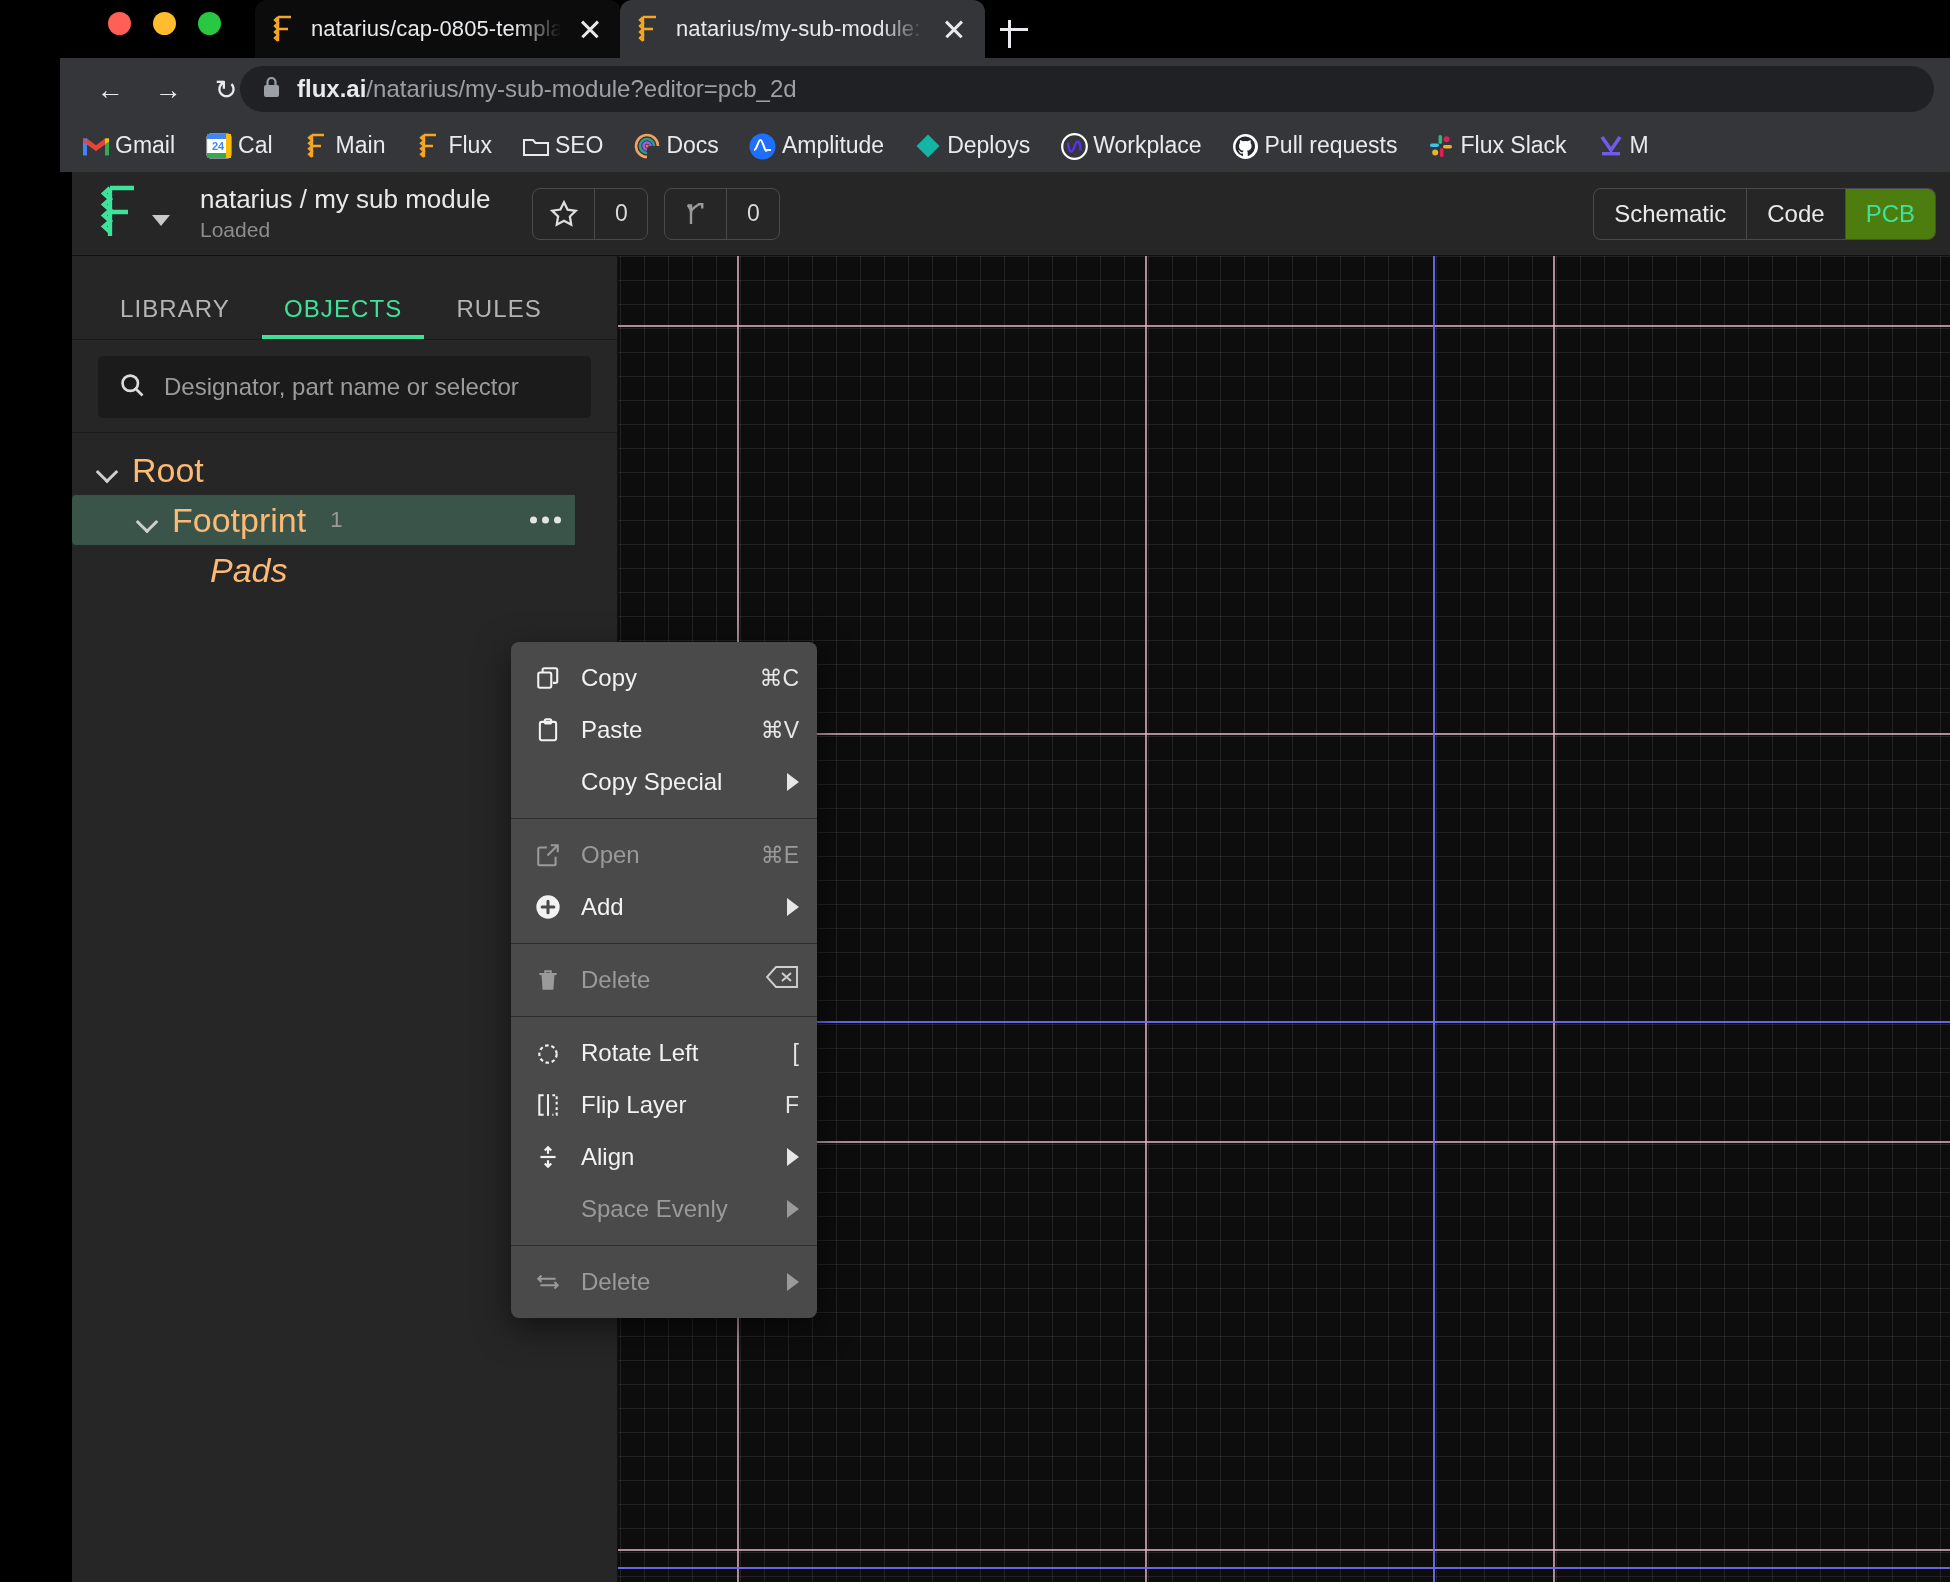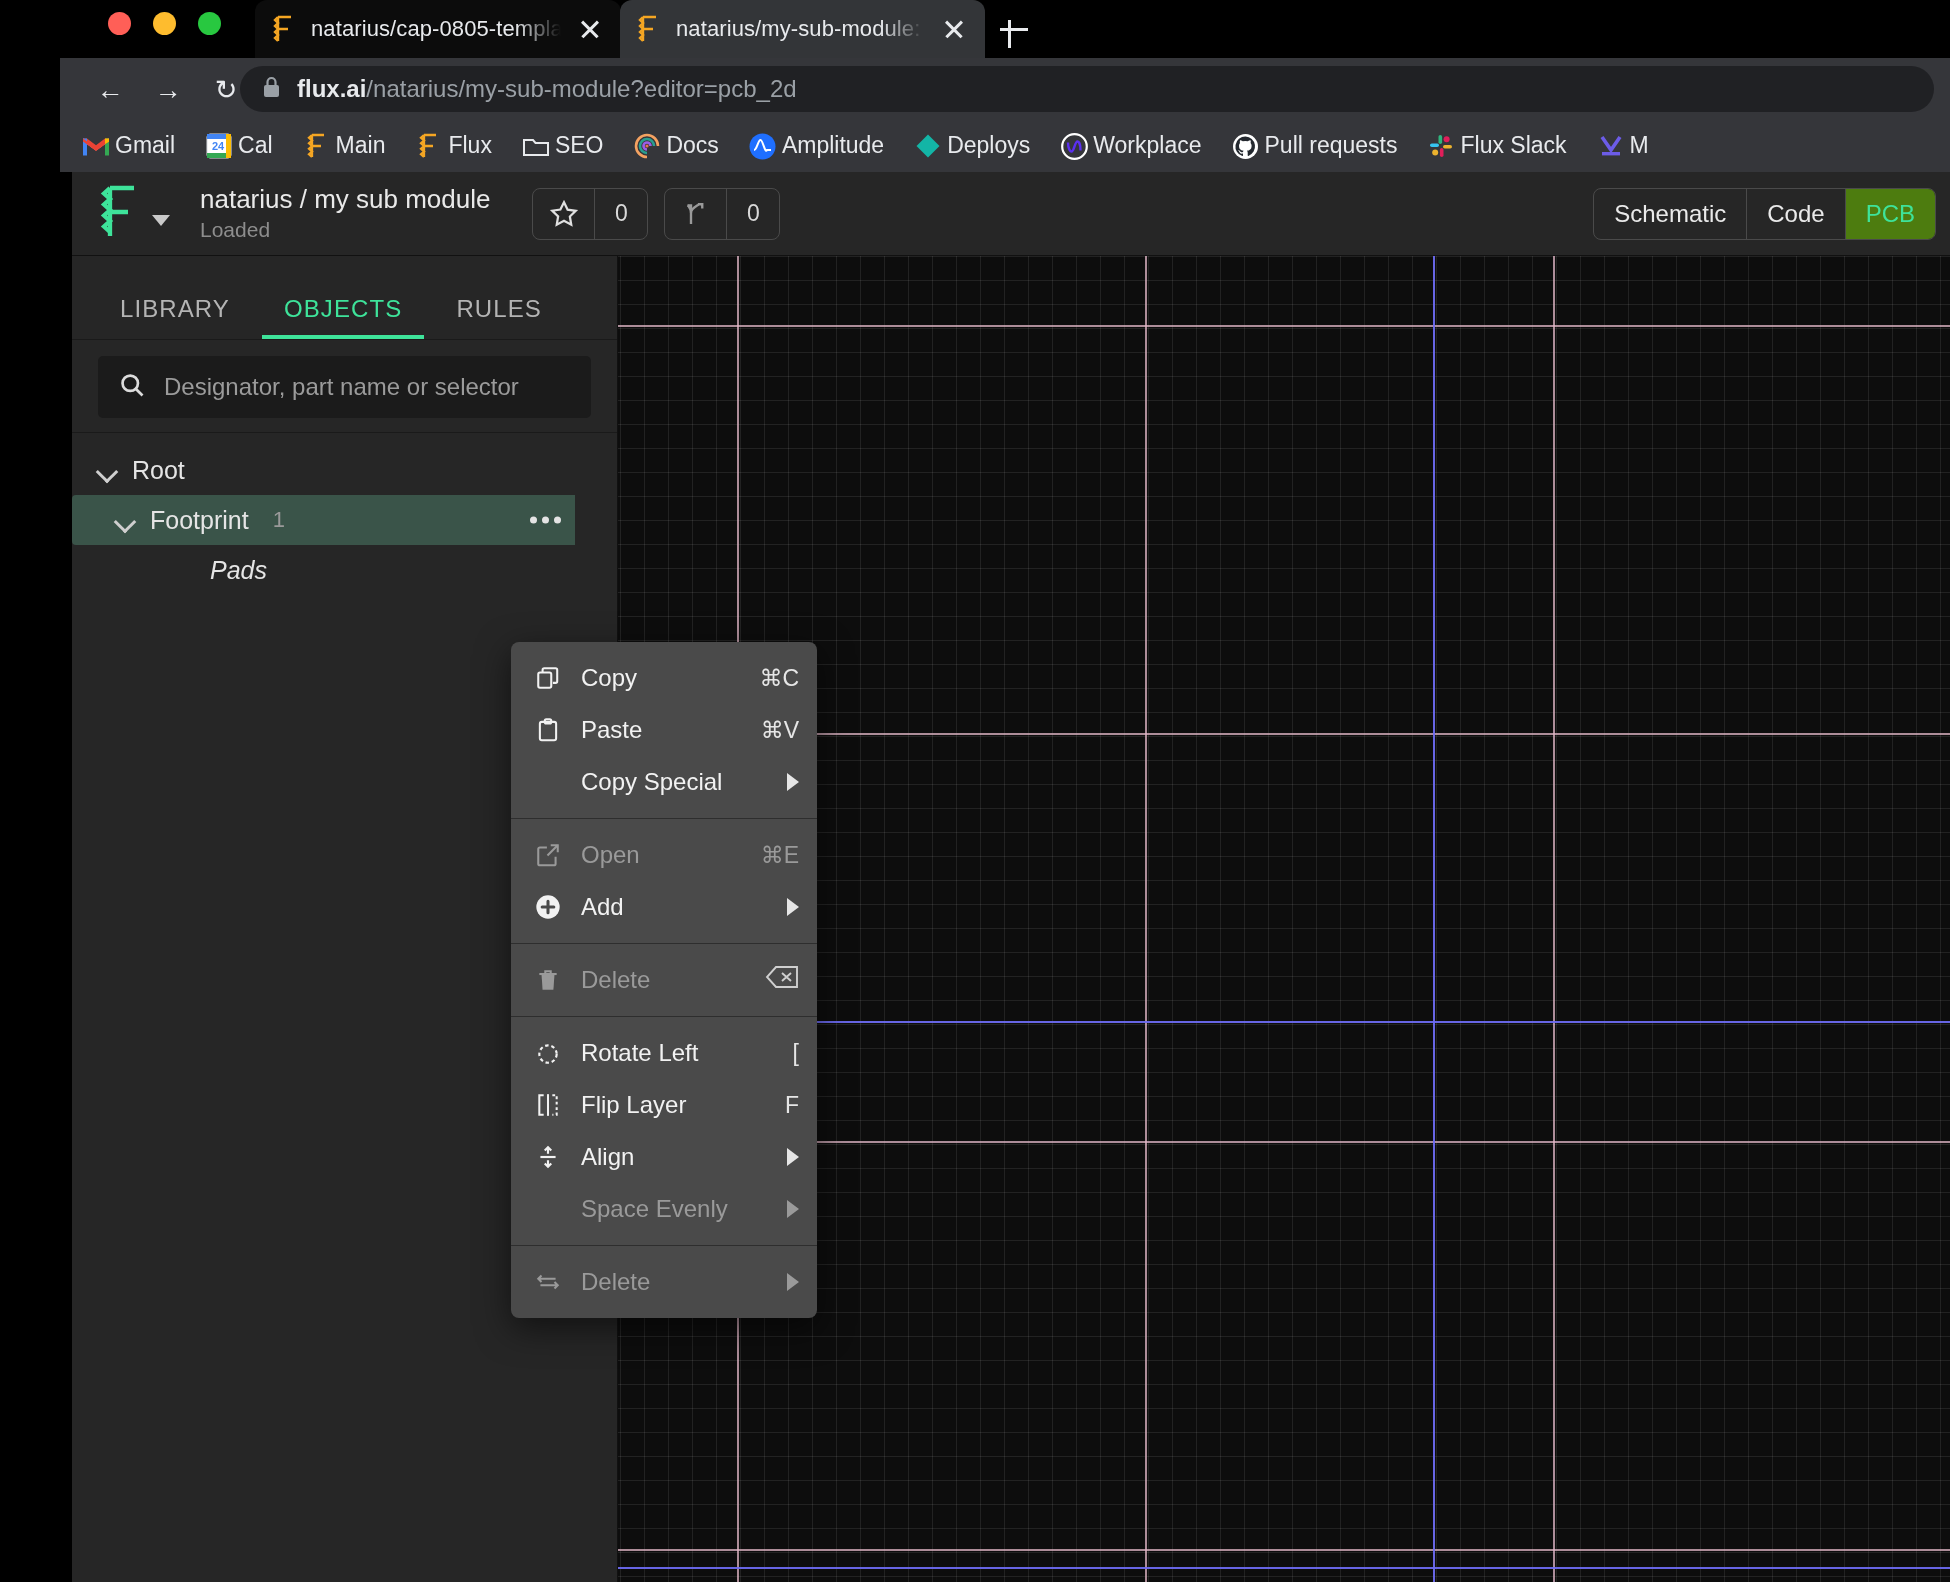--- a/index.html
+++ b/index.html
@@ -86,27 +86,27 @@
   .ptab.sel:after { content:""; position:absolute; left:0; right:0; bottom:0; height:4px;
                     background:#3ee39a; }
 
   .searchwrap { padding:16px 26px 14px 26px; border-bottom:1px solid #1a1a1a; }
   .searchbox { height:62px; background:#1b1b1b; border-radius:5px; display:flex; align-items:center;
                padding:0 20px; gap:18px; }
   .searchbox .ph { color:#9b9b9b; font-size:24px; }
 
   .tree { padding-top:12px; }
   .trow { display:flex; align-items:center; height:50px; padding-left:24px; gap:14px; }
-  .trow .tw { color:#e5e5e5; font-size:25px; }
+  .trow .tw { color:#fdba74; font-size:34px; }
   .trow .badge { color:#9a9a9a; font-size:22px; margin-left:10px; }
   .chev { width:22px; height:22px; position:relative; flex:0 0 auto; }
   .chev:before { content:""; position:absolute; left:3px; top:5px; width:13px; height:13px;
                  border-right:3px solid #cfcfcf; border-bottom:3px solid #cfcfcf;
                  transform:rotate(45deg); }
-  .trow.indent1 { padding-left:42px;gap:14px; }
+  .trow.indent1 { padding-left:64px;gap:14px; }
   .trow.indent2 { padding-left:138px;font-style:italic; }
   .trow.selected { background:#3a5449; border-radius:4px 0 0 4px; margin-right:42px; position:relative; }
   .dots { position:absolute; right:14px; top:50%; transform:translateY(-50%); display:flex; gap:5px; }
   .dots i { width:7px; height:7px; border-radius:50%; background:#e4e4e4; display:block; }
 
   
   .canvas { position:absolute; left:546px; top:84px; width:1344px; height:1326px;
             background:#0d0d0d; overflow:hidden; }
   .gridfine { position:absolute; inset:0;
      background-image:

